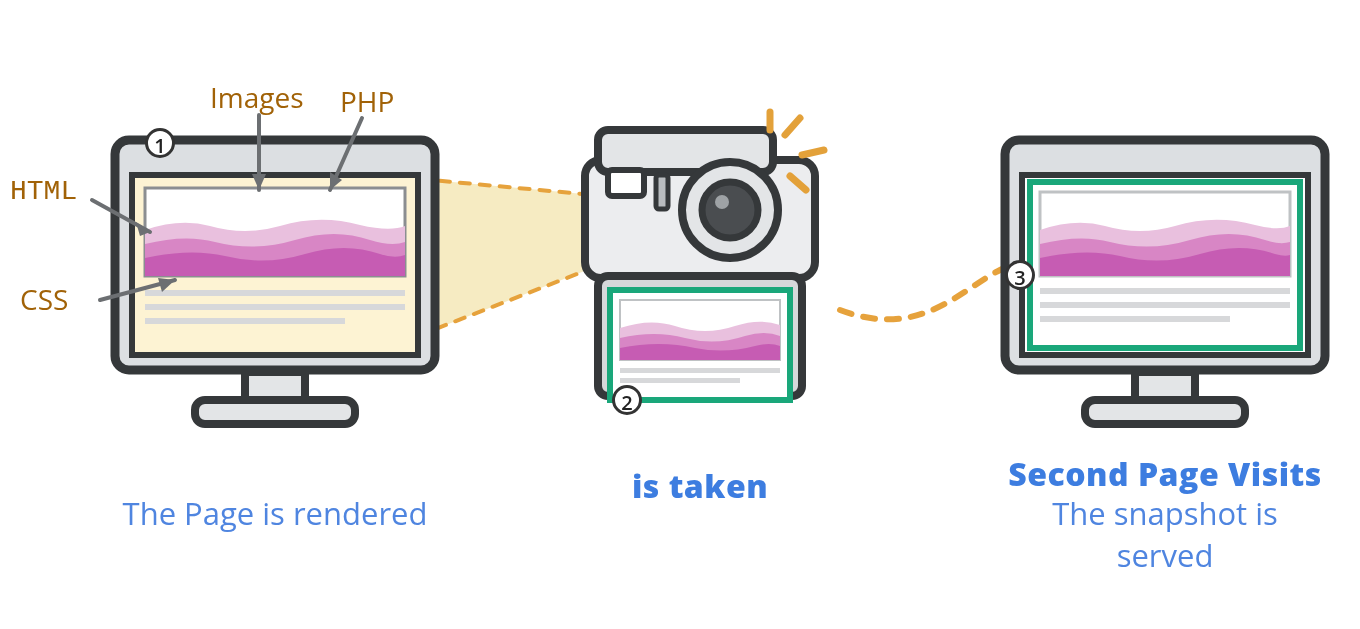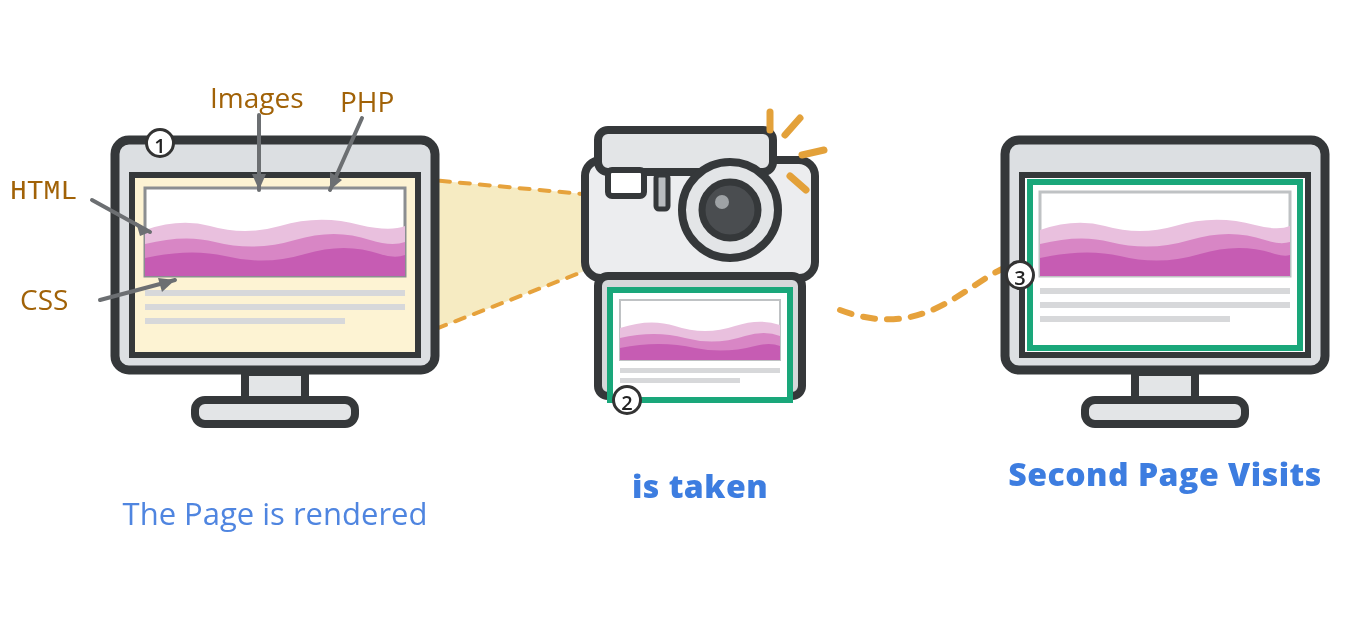--- a/index.html
+++ b/index.html
@@ -164,14 +164,15 @@
 
 <div class="badge" style="left:145px; top:128px;">1</div>
 <div class="badge" style="left:612px; top:385px;">2</div>
 <div class="badge" style="left:1005px; top:260px;">3</div>
 
 <div class="sub" style="left:110px; top:492px; width:330px;">The Page is rendered</div>
 
 <div class="title" style="left:535px; top:464px; width:330px;">is taken</div>
 
 <div class="title" style="left:1000px; top:452px; width:330px;">Second Page Visits</div>
+<div class="sub" style="left:1000px; top:492px; width:330px;">The snapshot is served</div>
 
 </div>
 
 </body></html>

